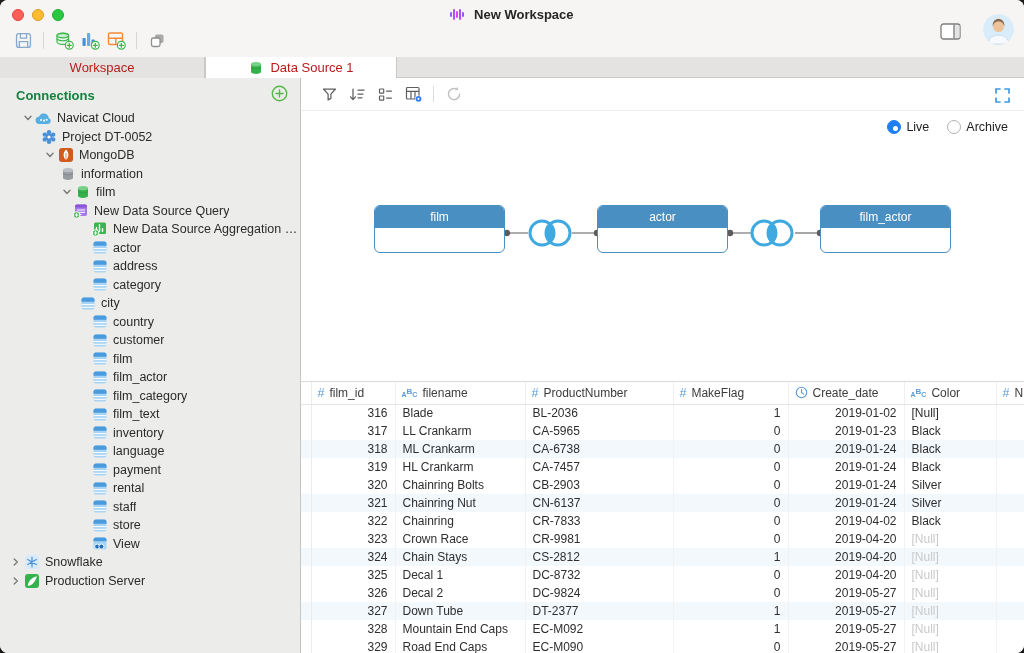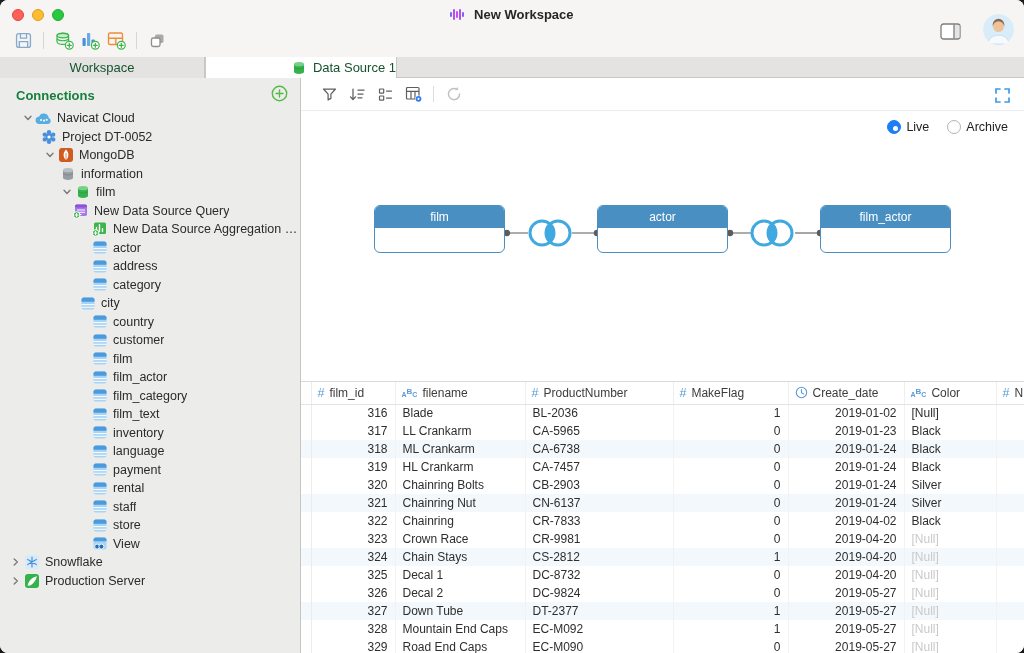--- a/index.html
+++ b/index.html
@@ -19,23 +19,23 @@
   .win-title .ticon { display:inline-block; vertical-align:-2px; margin-right:6px; }
   .top-toolbar { position:absolute; left:10px; top:27px; height:26px; display:flex; align-items:center; }
   .tbtn { width:26px; height:24px; display:flex; align-items:center; justify-content:center; border-radius:5px; }
   .tsep { width:1px; height:17px; background:#d8d6d4; margin:0 7px; }
   .tb-right { position:absolute; right:10px; top:14px; display:flex; align-items:center; gap:22px; }
   .avatar { width:31px; height:31px; border-radius:50%; overflow:hidden; }
 
   
   .tabbar { height:21px; background:#e4e3e2; border-bottom:1px solid #c9c8c6; display:flex; }
   .tab { height:21px; display:flex; align-items:center; justify-content:center; gap:6px;
-         font-size:13px; color:#14532d; border-right:1px solid #c9c8c6; }
+         font-size:13px; color:#b91c1c; border-right:1px solid #c9c8c6; }
   .tab.inactive { width:205px; background:#e4e3e2; }
-  .tab.active { width:192px; background:#fff; margin-bottom:-1px; border-left:1px solid #c9c8c6;justify-content:flex-end; }
+  .tab.active { width:192px; background:#fff; margin-bottom:-1px; border-left:1px solid #c9c8c6; }
 
   
   .content { display:flex; height:575px; }
   .sidebar { width:301px; background:#ececeb; border-right:1px solid #c6c5c3; padding-top:7px;
              overflow:hidden; flex:none; }
   .side-head { display:flex; align-items:center; justify-content:space-between; padding:0 12px 0 16px; height:20px; }
   .side-head .title { font-size:13px; font-weight:700; color:#15803d; }
   .tree { margin-top:4px; }
   .trow { height:18.5px; display:flex; align-items:center; font-size:12.5px; color:#2b2b2b; white-space:nowrap; }
   .trow .chev { width:15px; height:14px; display:flex; align-items:center; justify-content:center; flex:none; }

